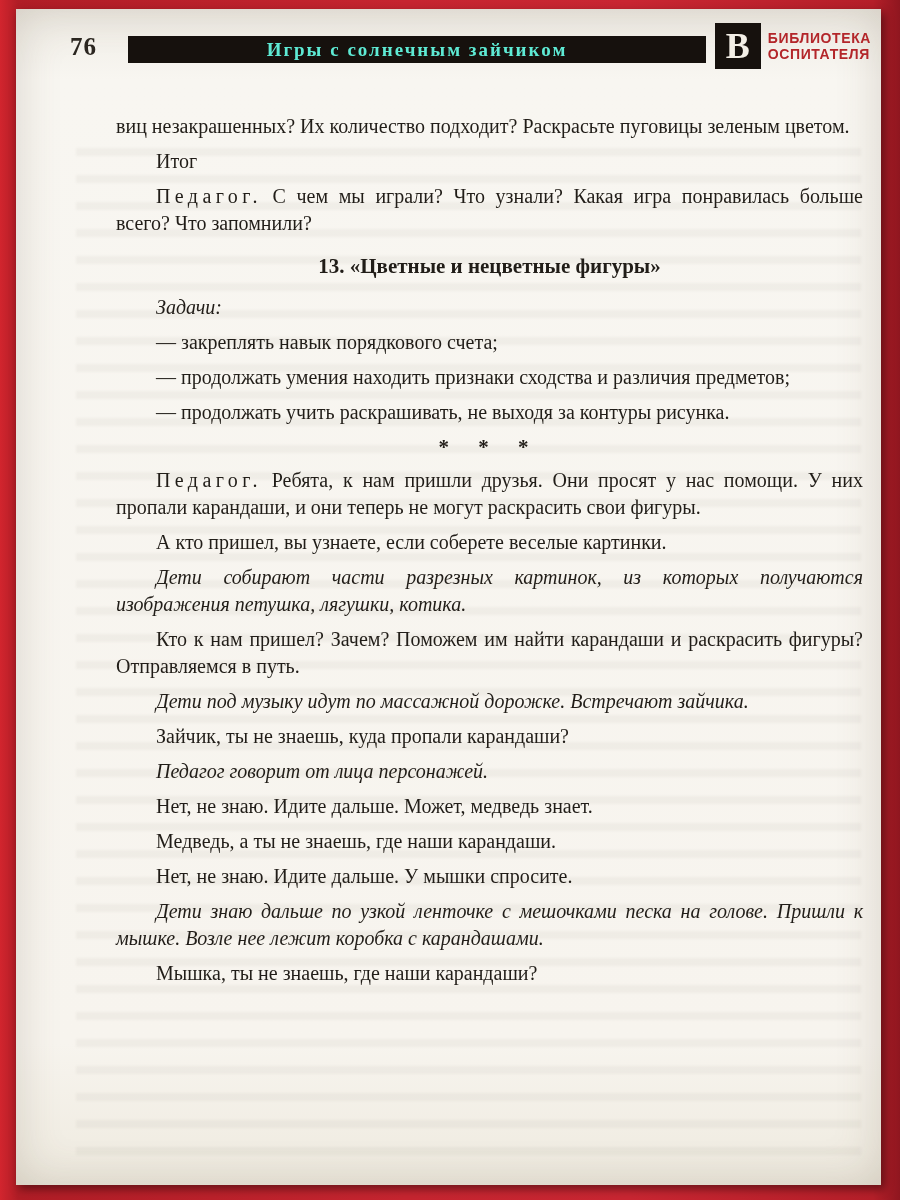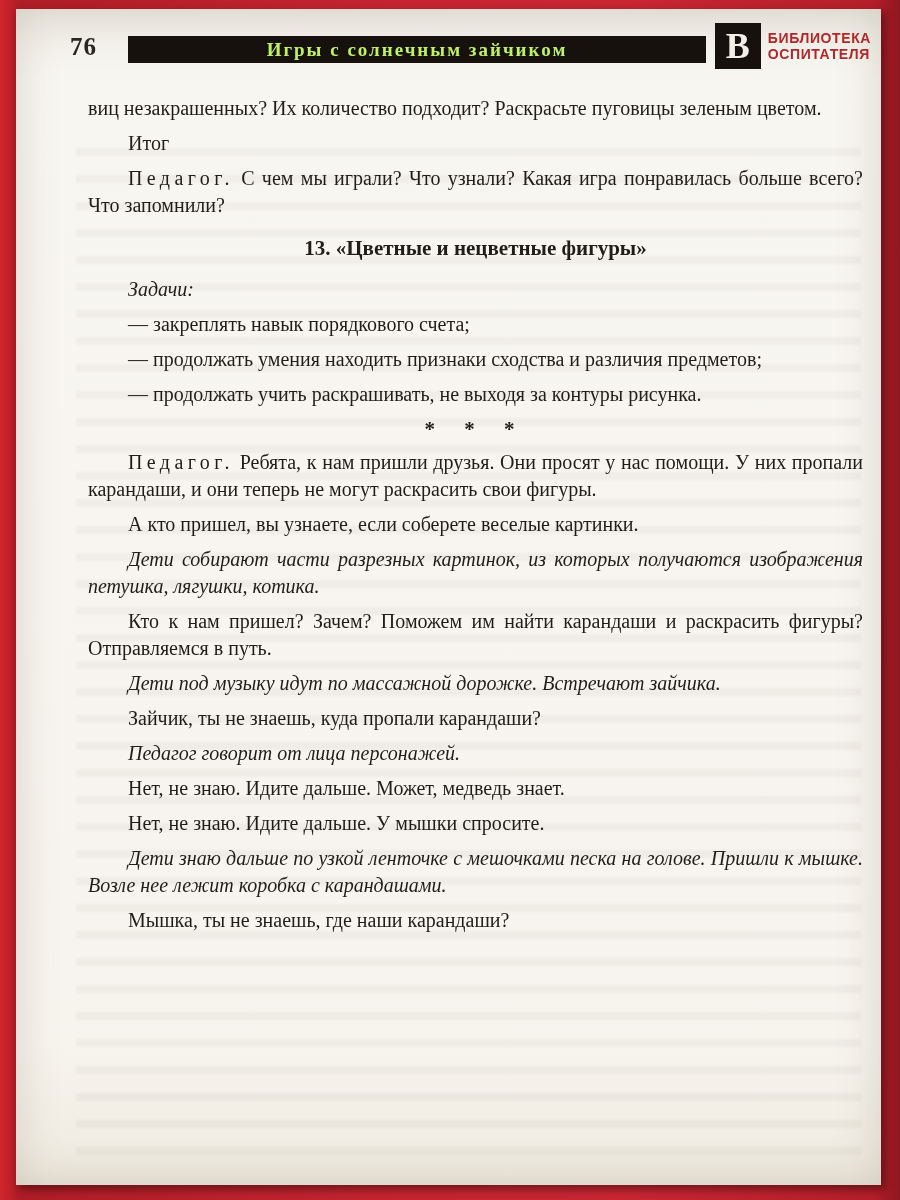--- a/index.html
+++ b/index.html
@@ -30,42 +30,43 @@
   .page-header{position:relative;height:80px;}
   .page-number{
     position:absolute;left:54px;top:24px;
     font-weight:bold;font-size:25px;color:#2b2620;letter-spacing:1px;
   }
   .title-bar{
     position:absolute;left:112px;top:27px;width:578px;height:27px;
     background:#16110d;display:flex;align-items:center;justify-content:center;
   }
   .title-bar .running-title{
-    color:#bef264;font-weight:bold;font-size:19px;letter-spacing:2px;
+    color:#5eead4;font-weight:bold;font-size:19px;letter-spacing:2px;
   }
   .series-logo{
     position:absolute;right:10px;top:14px;
     display:flex;align-items:center;gap:7px;
   }
   .logo-box{
     width:46px;height:46px;background:#16110d;
     display:flex;align-items:center;justify-content:center;
   }
   .logo-box span{color:#f3efe6;font-weight:bold;font-size:36px;line-height:1;}
   .series-text{display:flex;flex-direction:column;}
   .series-text span{
     font-family:"Liberation Sans","DejaVu Sans",sans-serif;
     color:#b3262a;font-weight:bold;font-size:14px;line-height:16px;letter-spacing:.6px;
   }
   
   .content{
     position:relative;
-    padding:6px 18px 0 72px;
+    padding:6px 18px 0 100px;
     font-size:20px;line-height:27px;color:#211d18;
     text-align:justify;
+    margin-top:18px;
   }
   .para{margin:0 0 8px 0;}
   .para.indent{text-indent:40px;}
   .para.plain{text-indent:0;}
   .para.bold{font-weight:400;}
   .para.italic{font-style:italic;}
   .para.heading{
     text-align:center;text-indent:0;font-weight:700;font-size:21px;
     margin:16px 0 14px 0;
   }
@@ -111,18 +112,19 @@
       <p class="para indent">— продолжать учить раскрашивать, не выходя за контуры рисунка.</p>
       <p class="para stars">* * *</p>
       <p class="para indent"><span class="speaker">Педагог.</span> Ребята, к нам пришли друзья. Они просят у нас помощи. У них пропали карандаши, и они теперь не могут раскрасить свои фигуры.</p>
       <p class="para indent">А кто пришел, вы узнаете, если соберете веселые картинки.</p>
       <p class="para indent italic">Дети собирают части разрезных картинок, из которых получаются изображения петушка, лягушки, котика.</p>
       <p class="para indent bold">Кто к нам пришел? Зачем? Поможем им найти карандаши и раскрасить фигуры? Отправляемся в путь.</p>
       <p class="para indent italic">Дети под музыку идут по массажной дорожке. Встречают зайчика.</p>
       <p class="para indent bold">Зайчик, ты не знаешь, куда пропали карандаши?</p>
       <p class="para indent italic">Педагог говорит от лица персонажей.</p>
       <p class="para indent bold">Нет, не знаю. Идите дальше. Может, медведь знает.</p>
+      <p class="para indent bold">Медведь, а ты не знаешь, где наши карандаши.</p>
       <p class="para indent bold">Нет, не знаю. Идите дальше. У мышки спросите.</p>
       <p class="para indent italic">Дети знаю дальше по узкой ленточке с мешочками песка на голове. Пришли к мышке. Возле нее лежит коробка с карандашами.</p>
       <p class="para indent bold">Мышка, ты не знаешь, где наши карандаши?</p>
     </main>
 
 </div>
 
 </body></html>

